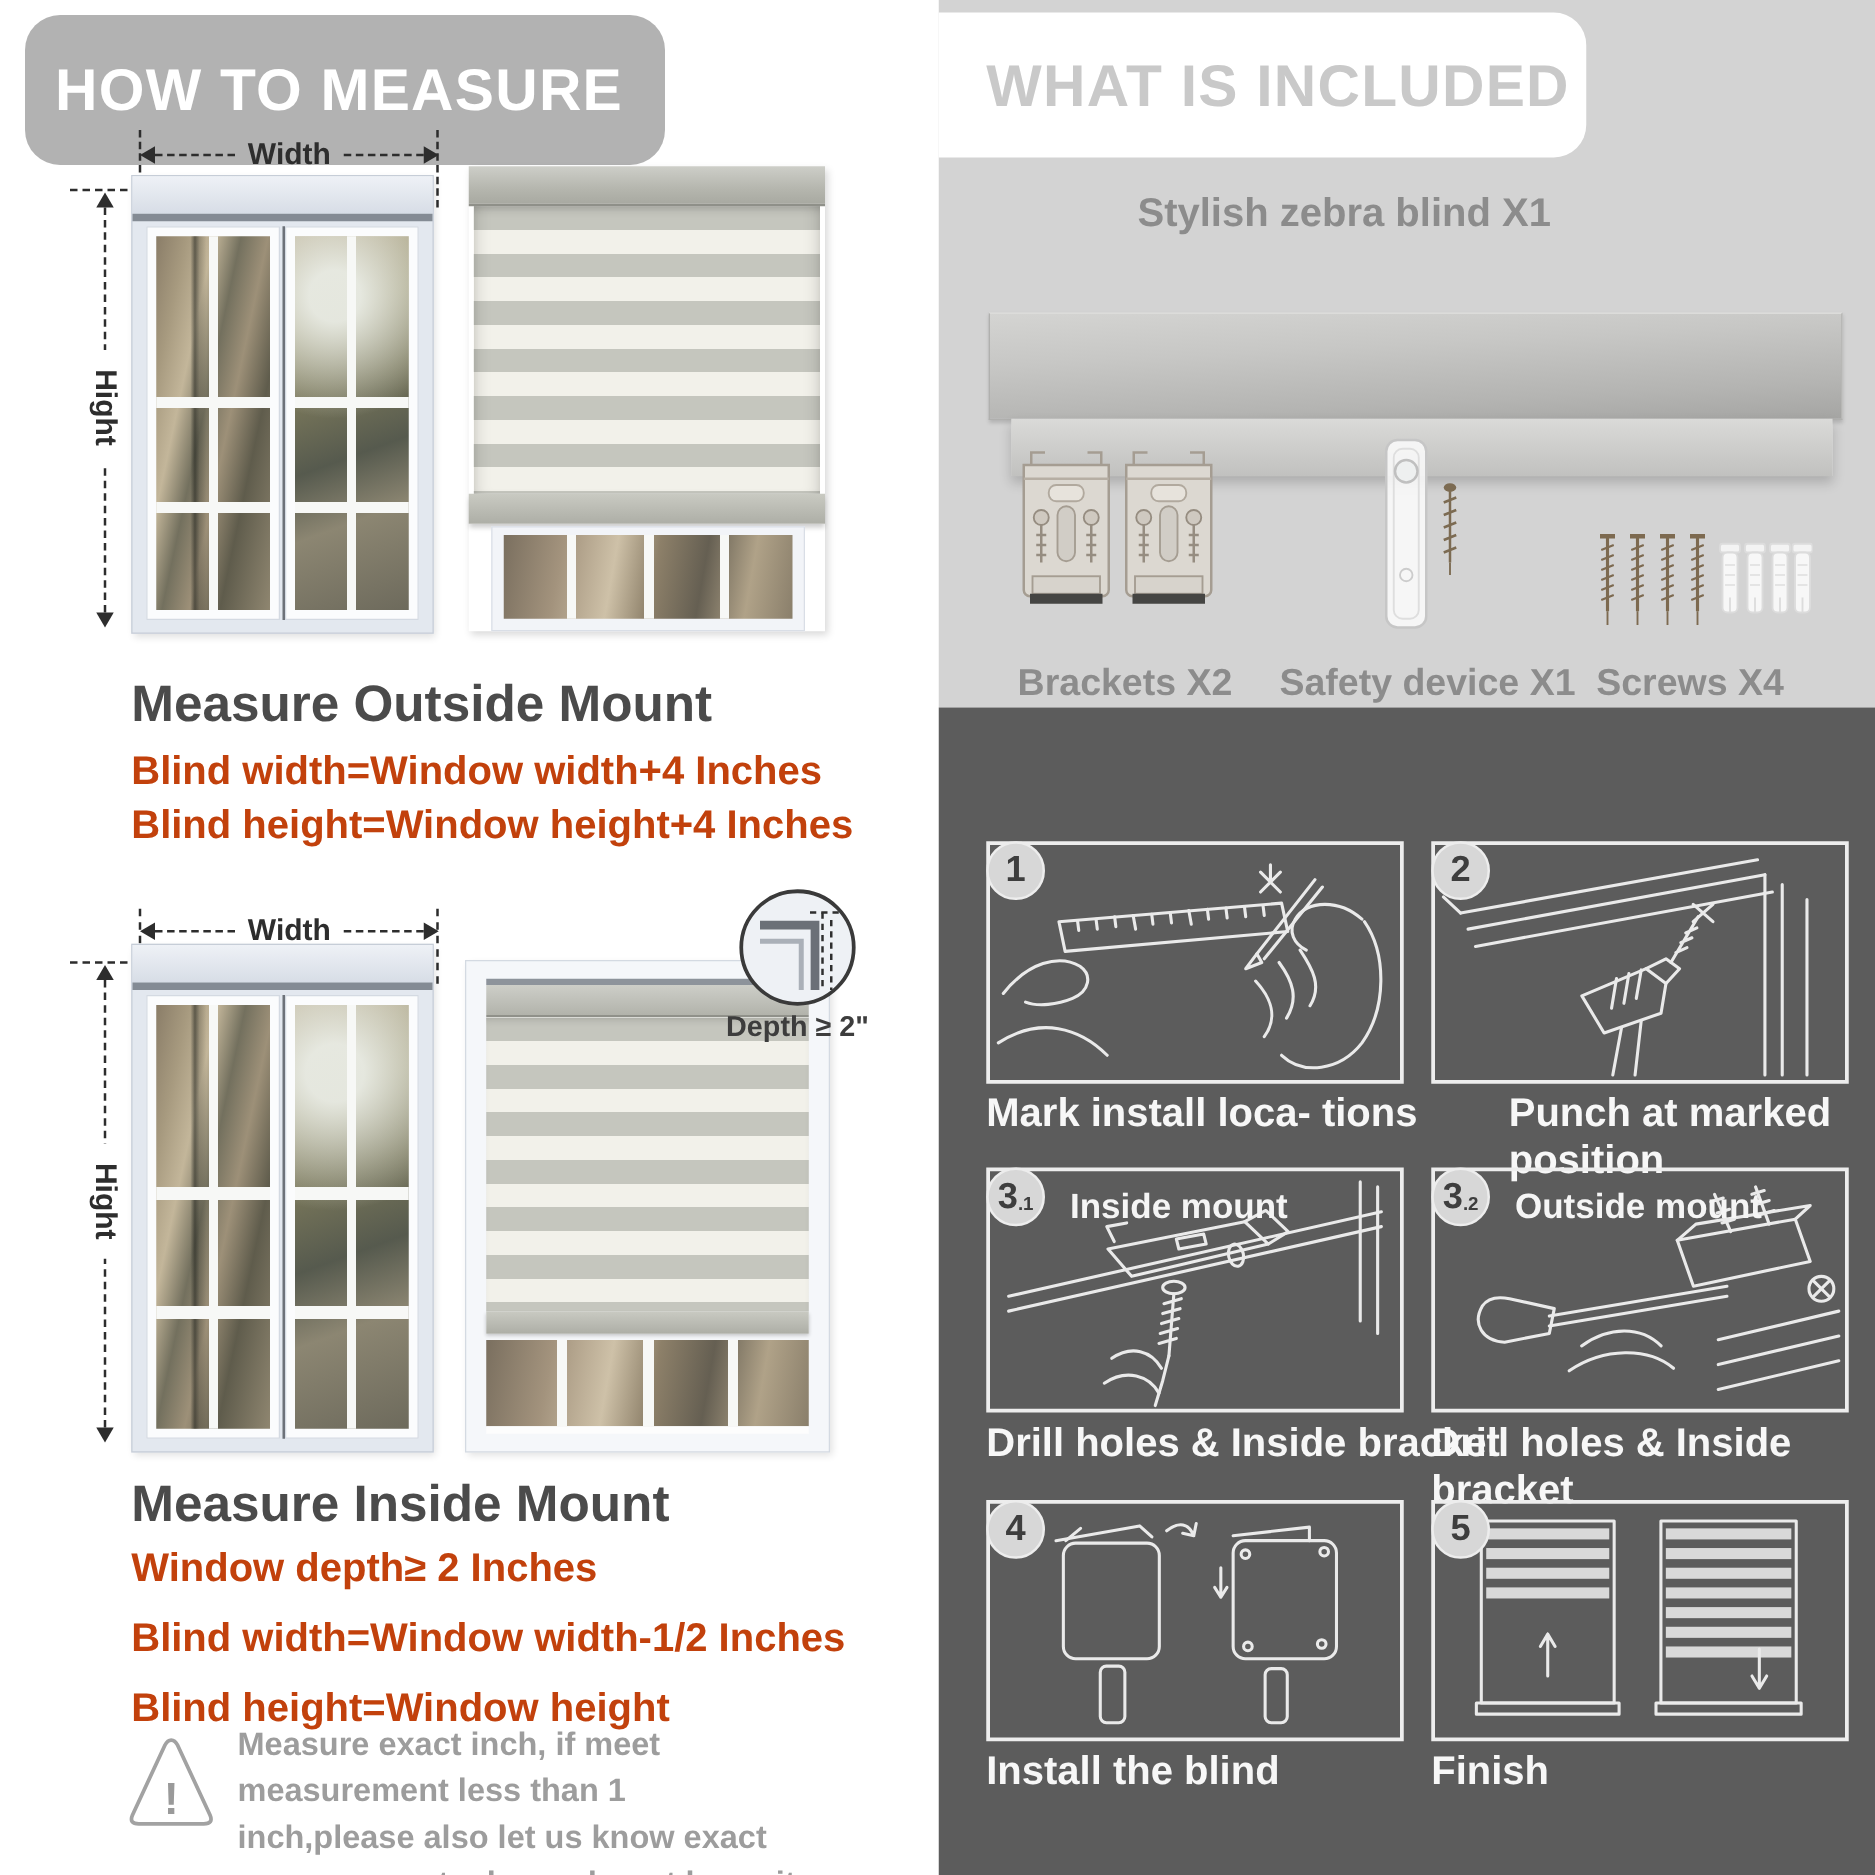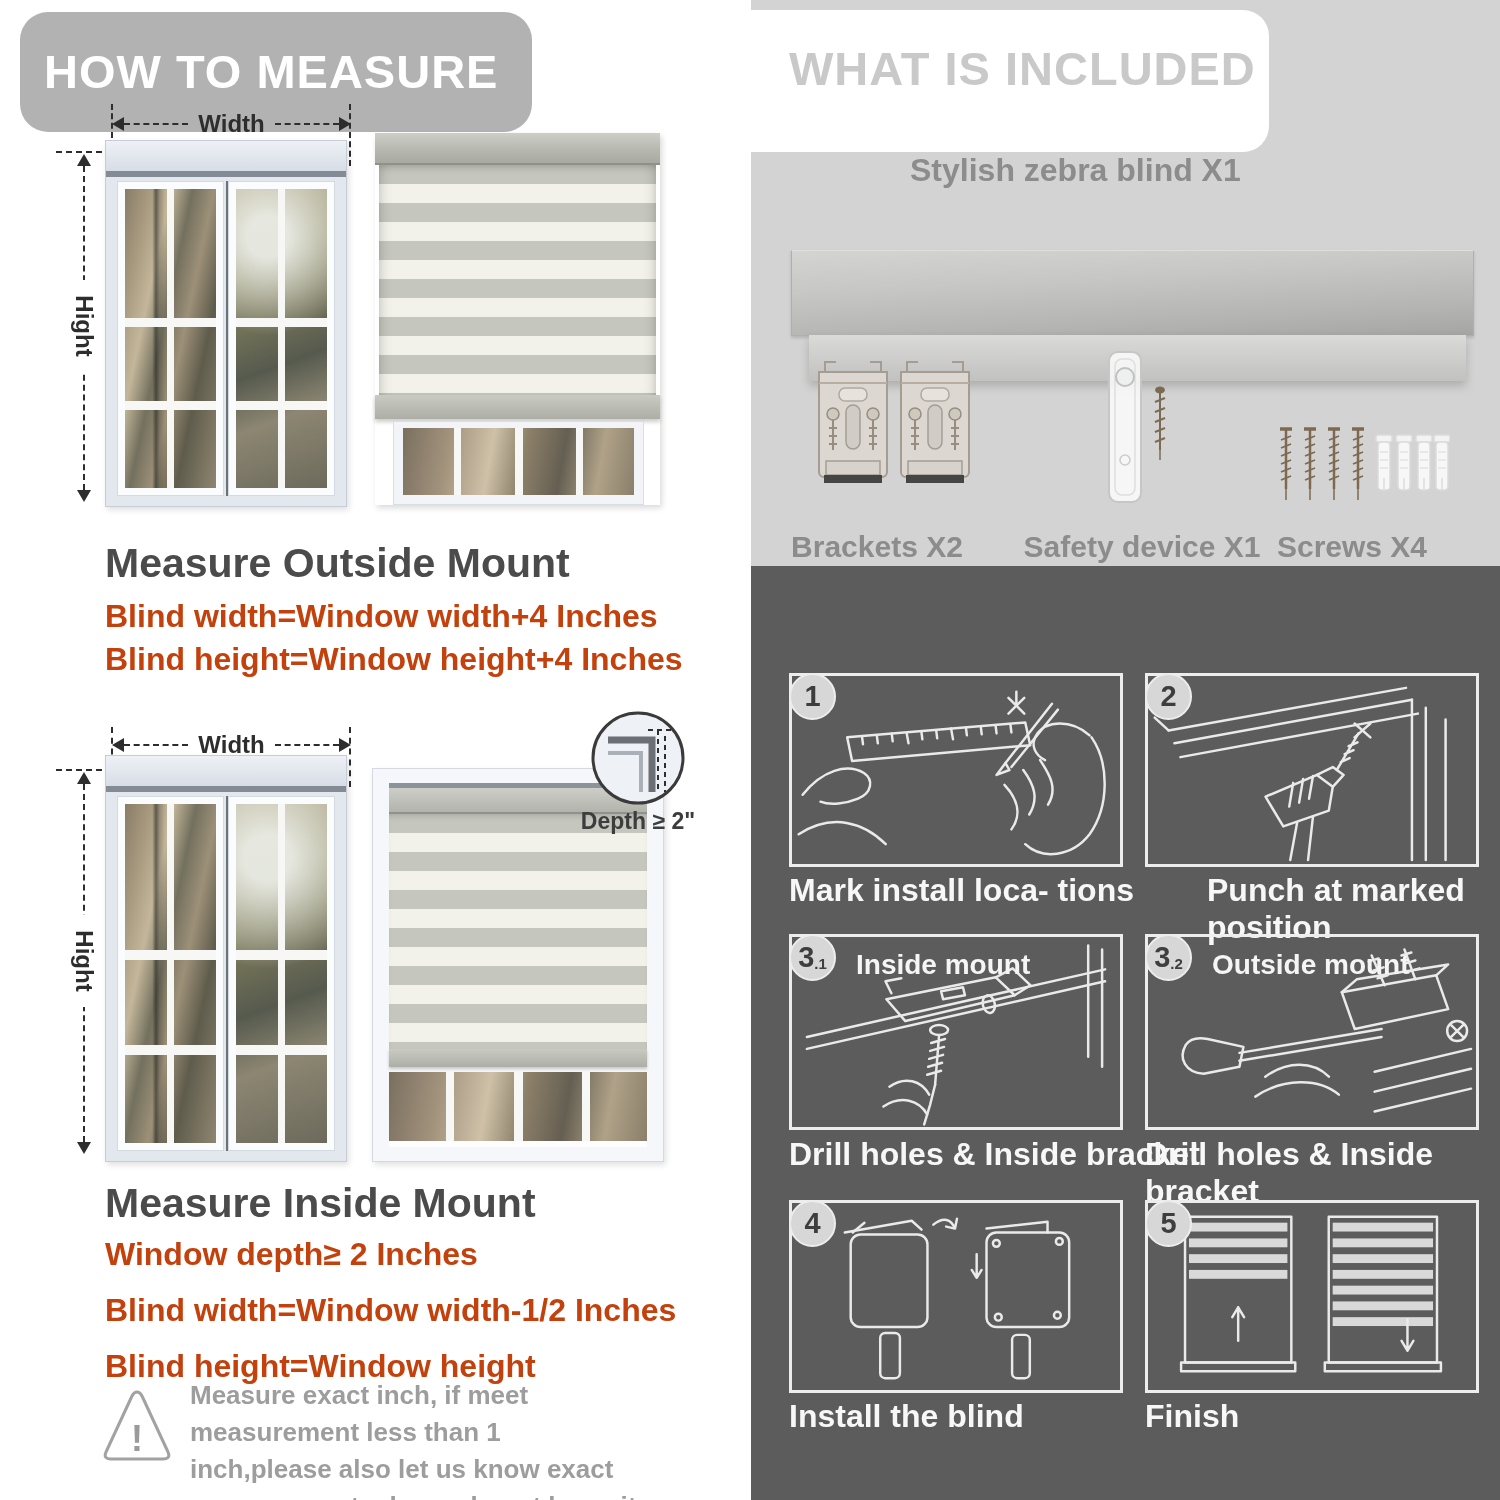--- a/index.html
+++ b/index.html
@@ -6,21 +6,21 @@
   .canvas{position:relative;width:1500px;height:1500px;background:#fff;overflow:hidden;
           font-family:"Liberation Sans",sans-serif;text-decoration:underline;}
   .abs{position:absolute;}
 
   
   .hdr-gray{position:absolute;left:20px;top:12px;width:512px;height:120px;background:#b2b2b2;
             border-radius:28px;color:#fff;font-size:47px;font-weight:bold;letter-spacing:1px;
             line-height:120px;padding-left:24px;box-sizing:border-box;}
   .panel-light{position:absolute;left:751px;top:0;width:749px;height:566px;background:#d3d3d3;}
   .panel-dark{position:absolute;left:751px;top:566px;width:749px;height:934px;background:#5c5c5c;}
-  .hdr-white{position:absolute;left:751px;top:10px;width:518px;height:142px;background:#fff;
+  .hdr-white{position:absolute;left:751px;top:10px;width:518px;height:116px;background:#fff;
              border-radius:0 26px 26px 0;color:#c9c9c9;font-size:47px;font-weight:bold;
              letter-spacing:1px;line-height:118px;padding-left:38px;box-sizing:border-box;}
   .hdr-dark-title{position:absolute;left:751px;top:577px;width:627px;height:82px;background:#fff;
              border-radius:0 26px 26px 0;color:#4d4d4d;font-size:45px;font-weight:bold;
              line-height:82px;padding-left:38px;box-sizing:border-box;}
 
   
   h2.sec-title{position:absolute;margin:0;font-size:41px;font-weight:bold;color:#4b4b4b;}
   p.formula{position:absolute;margin:0;font-size:32px;font-weight:bold;color:#c2410c;}
   .warn-text{position:absolute;margin:0;font-size:26px;line-height:37px;font-weight:600;color:#9d9d9d;width:458px;}
@@ -274,21 +274,21 @@
     <use href="#scrw" x="2" y="2"></use>
     <use href="#scrw" x="26" y="2"></use>
     <use href="#scrw" x="50" y="2"></use>
     <use href="#scrw" x="74" y="2"></use>
     <use href="#anch" x="100" y="10"></use>
     <use href="#anch" x="120" y="10"></use>
     <use href="#anch" x="140" y="10"></use>
     <use href="#anch" x="158" y="10"></use>
   </svg>
 
-  <div class="item-label" style="left:777px;width:200px">Brackets X2</div>
+  <div class="item-label" style="left:800px;width:200px">Brackets X2</div>
   <div class="item-label" style="left:1022px;width:240px">Safety device X1</div>
   <div class="item-label" style="left:1252px;width:200px">Screws X4</div>
 
   <div class="panel-dark"></div>
 
   <div class="step" style="left:789px;top:673px;height:194px">
     <svg class="art" viewBox="0 0 330 190">
       <path d="M10,120 C30,95 55,88 72,98 C82,105 80,118 66,124 C54,129 38,131 28,127"></path>
       <path d="M6,160 C40,138 72,148 94,170"></path>
       <path d="M55,62 L235,47 L240,70 L60,86 Z"></path>

